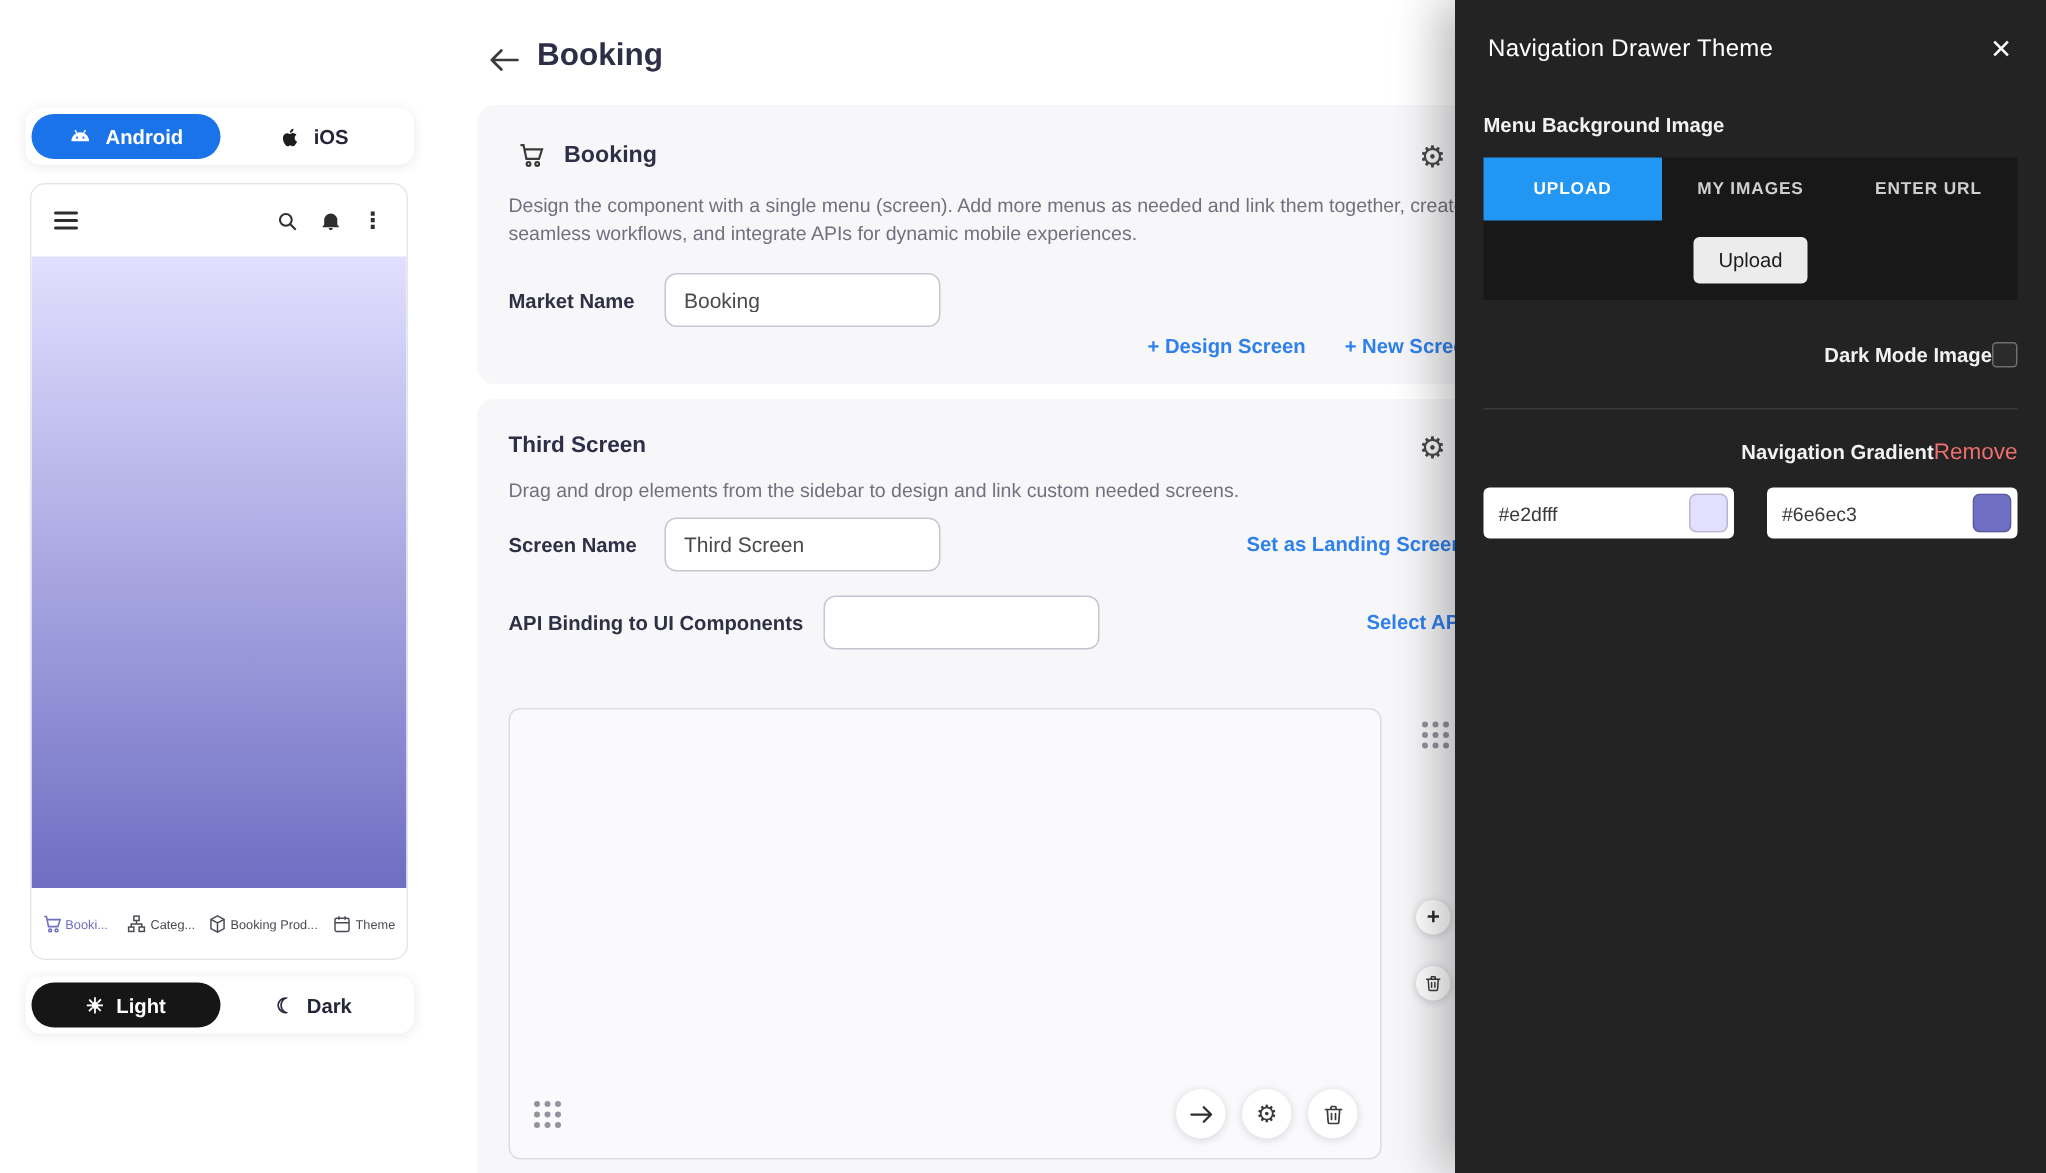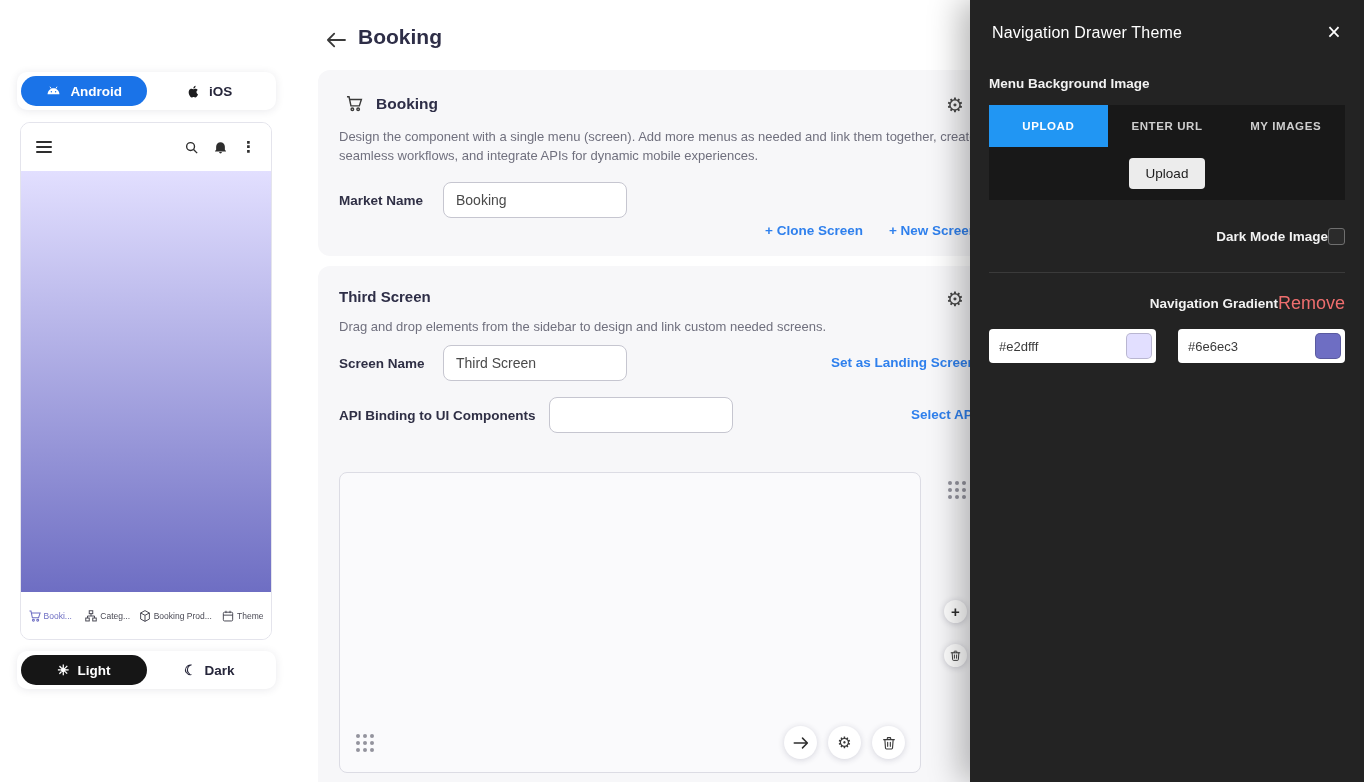--- a/index.html
+++ b/index.html
@@ -119,21 +119,21 @@
     background:#ececec; color:#1d1d1d; border:none; border-radius:4px; padding:8px 17px;
     font-size:13.5px; font-family:inherit; cursor:pointer;
   }
   .row-between { display:flex; align-items:center; justify-content:flex-end; }
   .darkmode-row { margin-top:28px; }
   .checkbox {
     width:17px; height:17px; border:1.5px solid #6f6f6f; border-radius:3px; background:#2b2b2b; cursor:pointer;
   }
   .panel-divider { margin-top:27px; border-top:1px solid #3a3a3a; }
   .gradient-row { margin-top:20px; }
-  .remove-link { color:#ef6e6e; font-size:18px; cursor:pointer; background:none; border:none; font-family:inherit; }
+  .remove-link { color:#ef6e6e; font-size:15px; cursor:pointer; background:none; border:none; font-family:inherit; }
   .colors-row { margin-top:15px; display:flex; gap:22px; }
   .color-field {
     flex:1; height:34px; background:#fff; border-radius:4px; display:flex; align-items:center;
     justify-content:space-between; padding:0 4px 0 10px;
   }
   .color-text {
     border:none; outline:none; background:transparent; font-size:13px; color:#3a3a3a;
     width:100px; font-family:inherit;
   }
   .swatch { width:26px; height:26px; border-radius:5px; border:1px solid rgba(0,0,0,.18); cursor:pointer; }
@@ -264,21 +264,21 @@
       </span>
       <span class="card-title">Booking</span>
     </div>
     <button class="gear-btn" style="left:624px; top:22px;">⚙</button>
     <div class="card-desc" style="left:21px; top:58px; width:645px;">Design the component with a single menu (screen). Add more menus as needed and link them together, create seamless workflows, and integrate APIs for dynamic mobile experiences.</div>
     <div class="field-row" style="left:21px; top:112px;">
       <span class="field-label" style="width:104px;">Market Name</span>
       <input class="text-input" value="Booking" style="">
     </div>
     <div class="links-row" style="left:447px; top:153px;">
-      <a class="link">+ Clone Screen</a>
+      <a class="link">+ Design Screen</a>
       <a class="link">+ New Screen</a>
     </div>
   </div>
 
   <div class="card card2">
     <div class="card-head" style="left:21px; top:22px;">
       <span class="card-title" style="font-size:15px;">Third Screen</span>
     </div>
     <button class="gear-btn" style="left:624px; top:20px;">⚙</button>
     <div class="card-desc" style="left:21px; top:52px; width:600px;">Drag and drop elements from the sidebar to design and link custom needed screens.</div>
@@ -350,22 +350,22 @@
   <div class="panel">
     <div class="panel-header">
       <span class="panel-title">Navigation Drawer Theme</span>
       <button class="panel-close">×</button>
     </div>
     <div class="panel-body">
       <div class="panel-label menu-bg-label">Menu Background Image</div>
 
       <div class="panel-tabs">
         <button class="panel-tab active">UPLOAD</button>
+        <button class="panel-tab">MY IMAGES</button>
         <button class="panel-tab">ENTER URL</button>
-        <button class="panel-tab">MY IMAGES</button>
       </div>
       <div class="upload-area">
         <button class="upload-btn">Upload</button>
       </div>
 
       <div class="row-between darkmode-row">
         <span class="panel-label">Dark Mode Image</span>
         <span class="checkbox"></span>
       </div>
 

